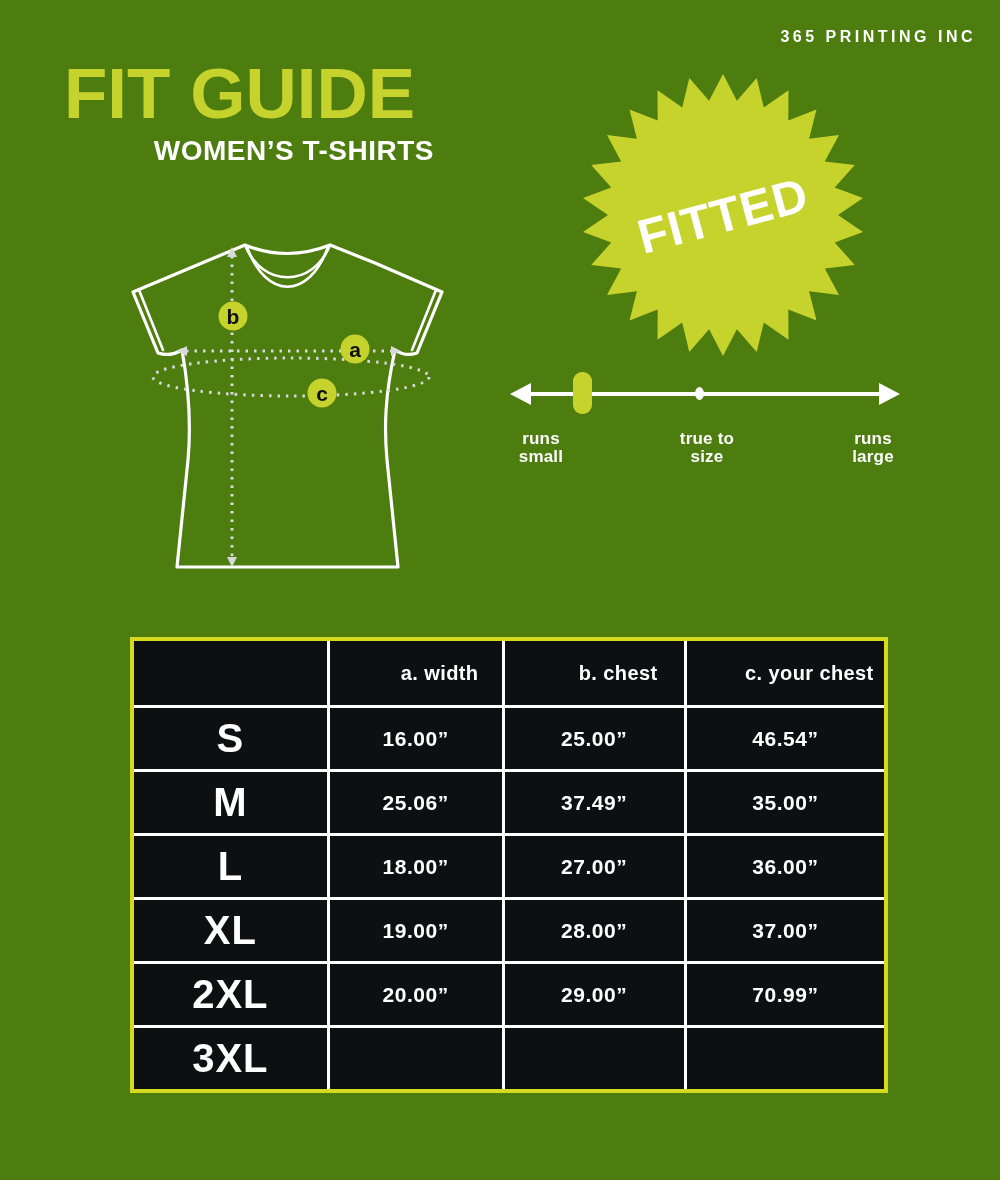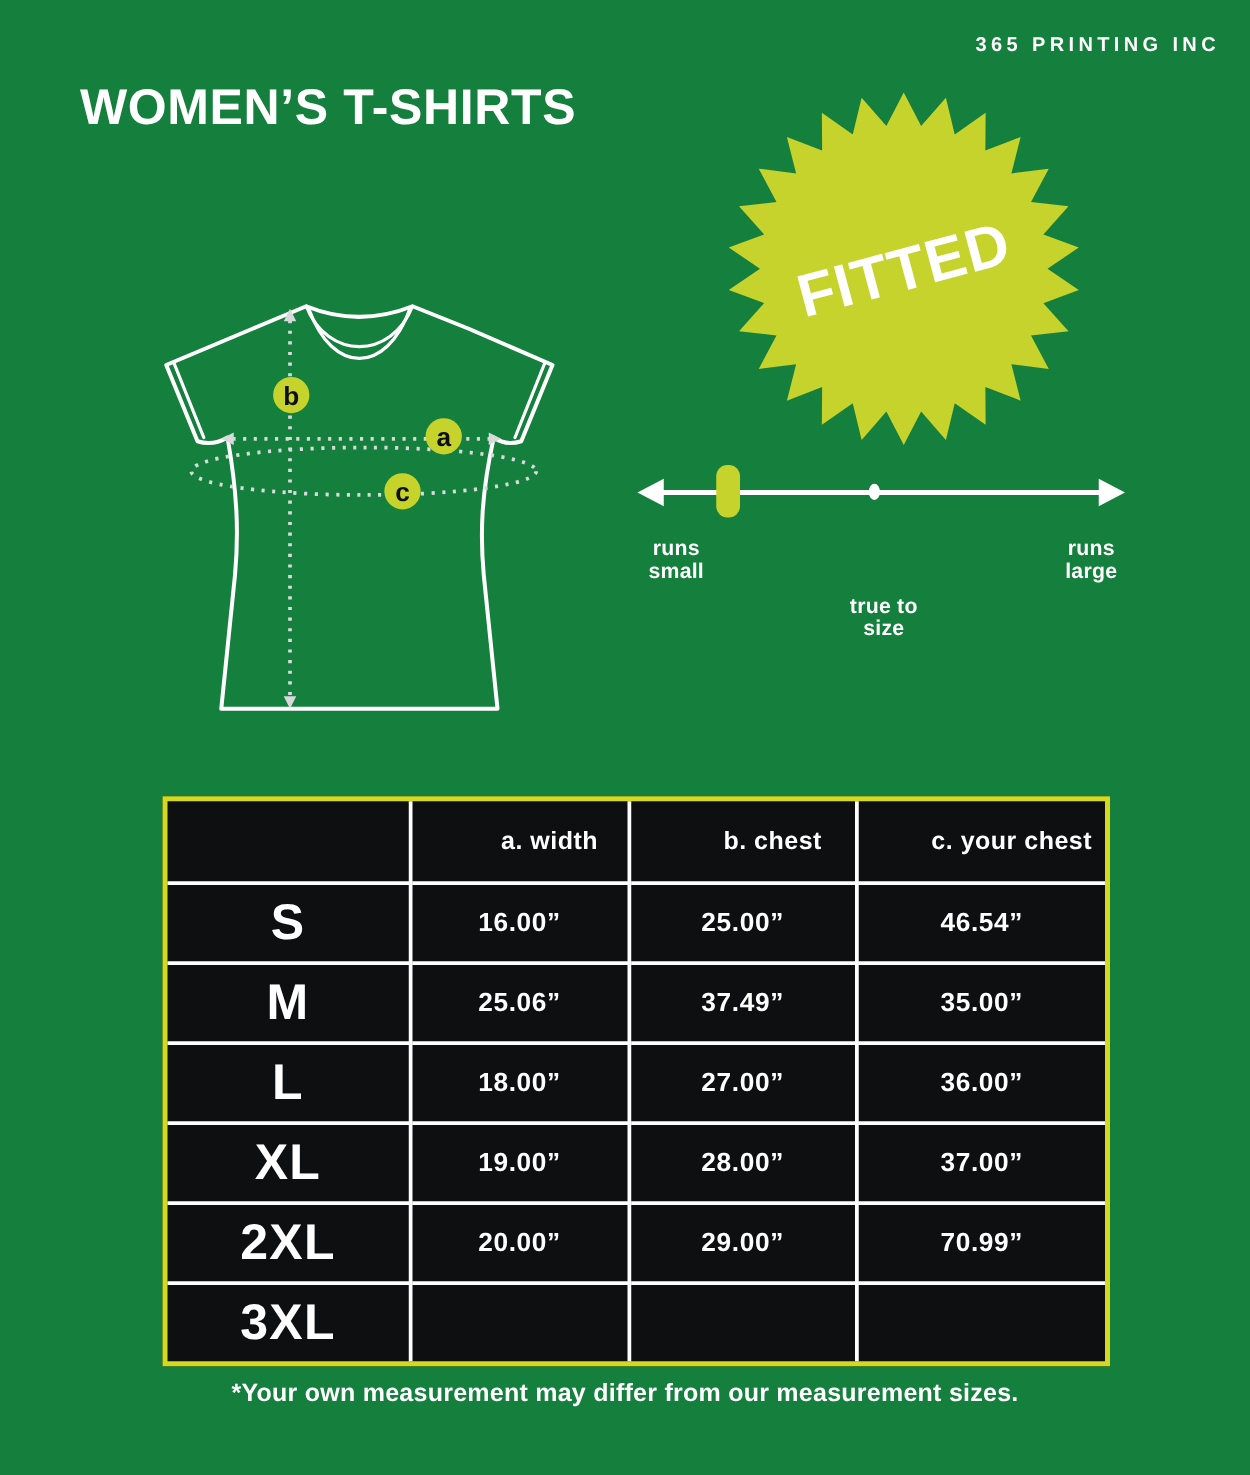--- a/index.html
+++ b/index.html
@@ -1,36 +1,36 @@
 <!DOCTYPE html>
 <html><head>
 <meta charset="utf-8">
 <style>
   html,body{margin:0;padding:0;background:#000;}
   .page{
     position:relative;
     width:1000px;height:1180px;
-    background:#15803d;
+    background:#4d7c0f;
     overflow:hidden;
     font-family:"Liberation Sans", sans-serif;
     color:#fff;
   }
   
   .brand{
     position:absolute;top:28px;right:24px;
     font-size:16px;font-weight:700;letter-spacing:3.5px;
     color:#fff;white-space:nowrap;
   }
   .title-block{position:absolute;left:64px;top:58px;width:372px;}
   .title{
     margin:0;font-size:71px;font-weight:700;line-height:1.0;
     letter-spacing:0px;color:#c7d32d;white-space:nowrap;
   }
   .subtitle{
-    margin:6px 2px 0 0;font-size:40px;font-weight:700;
+    margin:6px 2px 0 0;font-size:28px;font-weight:700;
     text-align:right;color:#fff;letter-spacing:0.5px;white-space:nowrap;
   }
   
   .tshirt{position:absolute;left:120px;top:220px;}
   .shirt-line{fill:none;stroke:#fff;stroke-width:3.2;stroke-linejoin:round;stroke-linecap:round;}
   .shirt-thin{fill:none;stroke:#fff;stroke-width:2.6;stroke-linecap:round;}
   .dash{fill:none;stroke:#d7d9da;stroke-width:3;stroke-dasharray:2.5 6;}
   .dash-arrow{fill:#d7d9da;stroke:none;}
   .marker-circle{fill:#c7d32d;stroke:none;}
   .marker-label{font:700 21px "Liberation Sans", sans-serif;fill:#0e0f10;text-anchor:middle;}
@@ -45,21 +45,21 @@
     border-top:11px solid transparent;border-bottom:11px solid transparent;border-right:21px solid #fff;}
   .arrow-e{position:absolute;right:5px;top:25px;width:0;height:0;
     border-top:11px solid transparent;border-bottom:11px solid transparent;border-left:21px solid #fff;}
   .scale-pill{position:absolute;left:68px;top:14px;width:19px;height:42px;border-radius:9px;background:#c7d32d;}
   .scale-dot{position:absolute;left:190px;top:29px;width:9px;height:13px;border-radius:50%;background:#fff;}
   .scale-label{
     position:absolute;top:72px;font-size:17px;font-weight:700;line-height:1.05;
     white-space:pre-line;text-align:center;color:#fff;letter-spacing:0.2px;
   }
   .scale-label.left{left:2px;width:68px;}
-  .scale-label.center{left:146px;width:112px;margin-top:46px;}
+  .scale-label.center{left:146px;width:112px;}
   .scale-label.right{left:338px;width:60px;}
   
   .table-wrap{
     position:absolute;left:130px;top:637px;width:758px;
     border:4px solid #d5da1f;box-sizing:border-box;background:#0e0f10;
   }
   table.size-table{width:100%;border-collapse:collapse;table-layout:fixed;}
   .size-table th,.size-table td{
     border:3px solid #fff;text-align:center;vertical-align:middle;
     color:#fff;padding:0;
@@ -78,20 +78,21 @@
   }
 </style>
 </head>
 <body>
 
 <div class="page">
 
   <div class="brand">365 PRINTING INC</div>
 
   <div class="title-block">
+    <h1 class="title">FIT GUIDE</h1>
     <div class="subtitle">WOMEN’S T-SHIRTS</div>
   </div>
 
   <svg class="tshirt" width="350" height="380" viewBox="0 0 350 380">
 
     <path class="shirt-line" d="M125,25 L82,43 L13,72 L38,133 Q50,137 62,130
          C70,175 71,207 68,240 L57,347 L278,347 L267,240
          C264,207 265,175 275,130 Q285,137 297,133
          L322,72 L255,43 L210,25 Q167,42 125,25 Z"></path>
 
@@ -186,15 +187,14 @@
       <tr>
         <td class="size-cell">3XL</td>
         <td></td>
         <td></td>
         <td></td>
       </tr>
     </tbody>
       </table>
   </div>
 
-  <div class="footnote">*Your own measurement may differ from our measurement sizes.</div>
 
 </div>
 
 </body></html>

